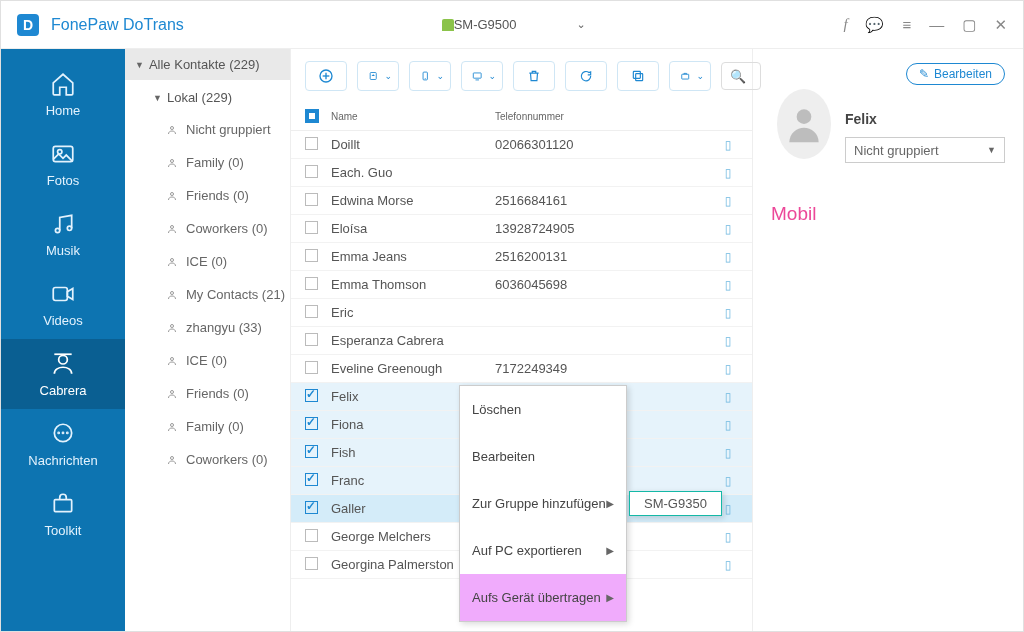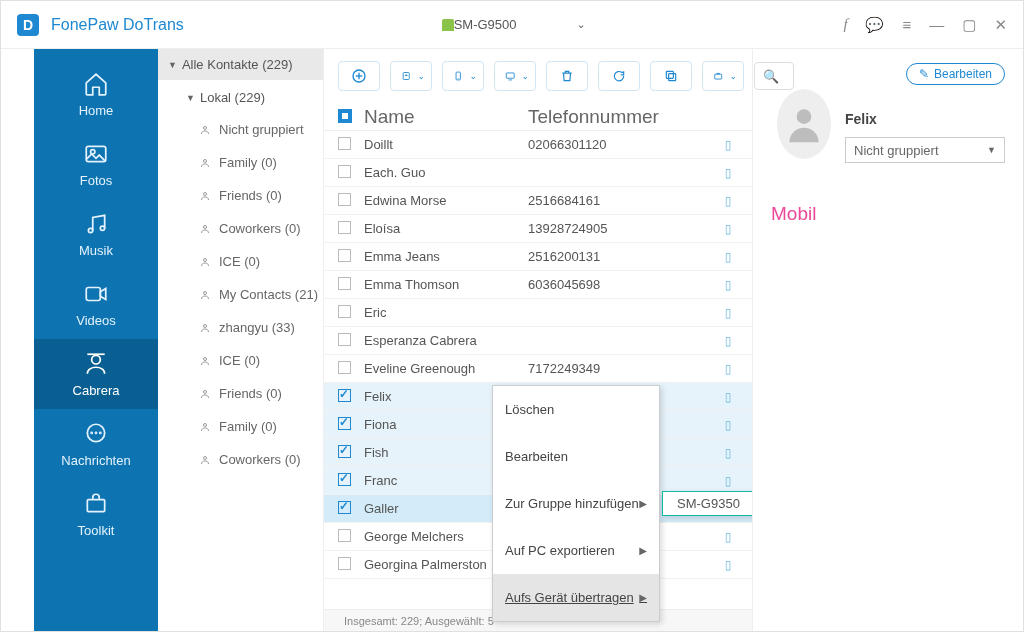--- a/index.html
+++ b/index.html
@@ -7,41 +7,41 @@
   .app { width: 1024px; height: 632px; border: 1px solid #e0e0e0; display: flex; flex-direction: column; }
   .titlebar { height: 48px; display: flex; align-items: center; padding: 0 16px; border-bottom: 1px solid #eee; }
   .logo { width: 22px; height: 22px; background: #1e88d2; border-radius: 4px; display: flex; align-items: center; justify-content: center; color: #fff; font-weight: bold; font-size: 14px; margin-right: 12px; }
   .app-title { color: #1e88d2; font-size: 16px; }
   .device { margin: 0 auto; display: flex; align-items: center; color: #555; }
   .android-icon { width: 12px; height: 12px; background: #8bc34a; border-radius: 2px 2px 0 0; position: relative; }
   .device-chevron { font-size: 11px; color: #666; margin-left: 60px; }
   .win-icons { display: flex; align-items: center; gap: 18px; color: #888; font-size: 15px; }
   .win-icons span { cursor: default; }
   .main { flex: 1; display: flex; min-height: 0; }
-  .sidebar { width: 124px; background: #0d74b1; display: flex; flex-direction: column; padding-top: 10px; margin-left: 33px; }
+  .sidebar { width: 124px; background: #0d74b1; display: flex; flex-direction: column; padding-top: 10px; }
   .nav-item { height: 70px; display: flex; flex-direction: column; align-items: center; justify-content: center; color: #e3f2fd; gap: 6px; cursor: pointer; }
   .nav-item.active { background: #0a5f92; color: #fff; }
   .nav-icon { width: 26px; height: 26px; display: flex; align-items: center; justify-content: center; }
   .nav-icon svg { stroke: currentColor; fill: none; stroke-width: 1.6; }
   .nav-label { font-size: 13px; }
   .tree { width: 166px; background: #fff; border-right: 1px solid #eee; overflow-y: auto; }
   .tree-root { background: #e9e9e9; padding: 8px 10px; color: #555; font-weight: 500; display: flex; align-items: center; gap: 5px; }
   .tree-local { padding: 10px 10px 8px 28px; color: #555; display: flex; align-items: center; gap: 5px; }
   .tree-leaf { padding: 9px 8px 9px 40px; color: #666; display: flex; align-items: center; gap: 7px; white-space: nowrap; overflow: hidden; }
   .person-icon { width: 14px; height: 12px; flex-shrink: 0; }
   .caret { font-size: 9px; color: #666; }
   .content { flex: 1; display: flex; flex-direction: column; min-width: 0; border-right: 1px solid #eee; }
   .toolbar { height: 44px; display: flex; align-items: center; padding: 10px 14px 0 14px; gap: 10px; }
   .tb-btn { height: 30px; min-width: 42px; border: 1px solid #cfe6f5; border-radius: 4px; display: flex; align-items: center; justify-content: center; color: #1e88d2; cursor: pointer; background:#fff; }
   .tb-btn.split { padding: 0 6px 0 10px; gap: 6px; }
   .tb-chev { font-size: 9px; color: #1e88d2; }
   .search-box { margin-left: auto; width: 140px; height: 28px; border: 1px solid #ddd; border-radius: 4px; display: flex; align-items: center; padding: 0 8px; gap: 6px; color: #aaa; }
   .search-box input { border: none; outline: none; width: 100%; font-style: italic; color: #888; font-size: 12px; }
   .table { flex: 1; overflow: hidden; position: relative; margin-top: 10px; }
-  .thead { display: flex; align-items: center; height: 28px; padding: 0 14px; border-bottom: 1px solid #eee; color: #666; font-size: 19px; }
+  .thead { display: flex; align-items: center; height: 28px; padding: 0 14px; border-bottom: 1px solid #eee; color: #666; font-size: 10px; }
   .th-check { width: 26px; }
   .check-master { width: 14px; height: 14px; border: 2px solid #1e88d2; background: #1e88d2; display:inline-block; position: relative; }
   .check-master::after { content:""; position:absolute; top:2px; left:2px; width:6px; height:6px; background:#fff; }
   .th-name { width: 164px; }
   .th-phone { flex: 1; }
   .rows { position: absolute; top: 28px; left: 0; right: 0; bottom: 22px; overflow-y: auto; }
   .row { display: flex; align-items: center; height: 28px; padding: 0 14px; border-bottom: 1px solid #f2f2f2; color: #555; position: relative; }
   .row.sel { background: #e6f3fb; }
   .row.hover { background: #d4ecf9; }
   .rc-check { width: 26px; }
@@ -56,21 +56,21 @@
   .edit-btn { align-self: flex-end; border: 1px solid #1e88d2; color: #1e88d2; border-radius: 12px; padding: 3px 12px; font-size: 12px; display:flex; align-items:center; gap:5px; cursor:pointer; background:#fff;}
   .avatar { width: 70px; height: 70px; border-radius: 50%; background: #eee; margin: 4px 0 10px 6px; display:flex; align-items:center; justify-content:center; }
   .avatar svg { fill: #bdbdbd; }
   .detail-row { display: flex; align-items: flex-start; width: 100%; gap: 10px;}
   .detail-name { font-weight: 600; color: #444; font-size: 14px; margin-left:4px; margin-bottom:10px; }
   .group-select { width: 160px; height: 26px; border: 1px solid #ccc; display: flex; align-items: center; justify-content: space-between; padding: 0 8px; color: #666; margin-left:4px; margin-bottom: 40px; cursor:pointer; }
   .mobile-label { color: #ec4899; font-size: 19px; }
   
   .ctx { position: absolute; top: 282px; left: 168px; width: 168px; background: #fff; border: 1px solid #ccc; box-shadow: 2px 2px 6px rgba(0,0,0,.15); z-index: 10; }
   .ctx-item { padding: 16px 12px; color: #444; display: flex; align-items: center; justify-content: space-between; cursor: pointer; }
-  .ctx-item.hover { background: #e5e5e5; text-decoration: underline; }
+  .ctx-item.hover { background: #f0abfc; }
   .ctx .arrow { font-size: 10px; color: #666; }
   .sub { position: absolute; top: 388px; left: 338px; background: #fff; border: 1px solid #14b8a6; box-shadow: 2px 2px 6px rgba(0,0,0,.15); padding: 4px 14px; z-index: 11; white-space: nowrap; }
 </style>
 </head>
 <body>
 
 <div class="app">
 
   <div class="titlebar">
     <div class="logo">D</div>
@@ -433,21 +433,20 @@
             </div>
             <div class="ctx-item hover">
               <span>Aufs Gerät übertragen</span>
               <span class="arrow">▶</span>
             </div>
           </div>
         <div class="sub">
           <span>SM-G9350</span>
         </div>
 
-        <div class="status" style="position:absolute;bottom:0;left:0;right:0;">Insgesamt: 229; Ausgewählt: 5</div>
       </div>
     </div>
 
     <div class="detail">
       <button class="edit-btn">
         <span>✎</span>
         <span>Bearbeiten</span>
       </button>
       <div class="detail-row">
         <div class="avatar">

